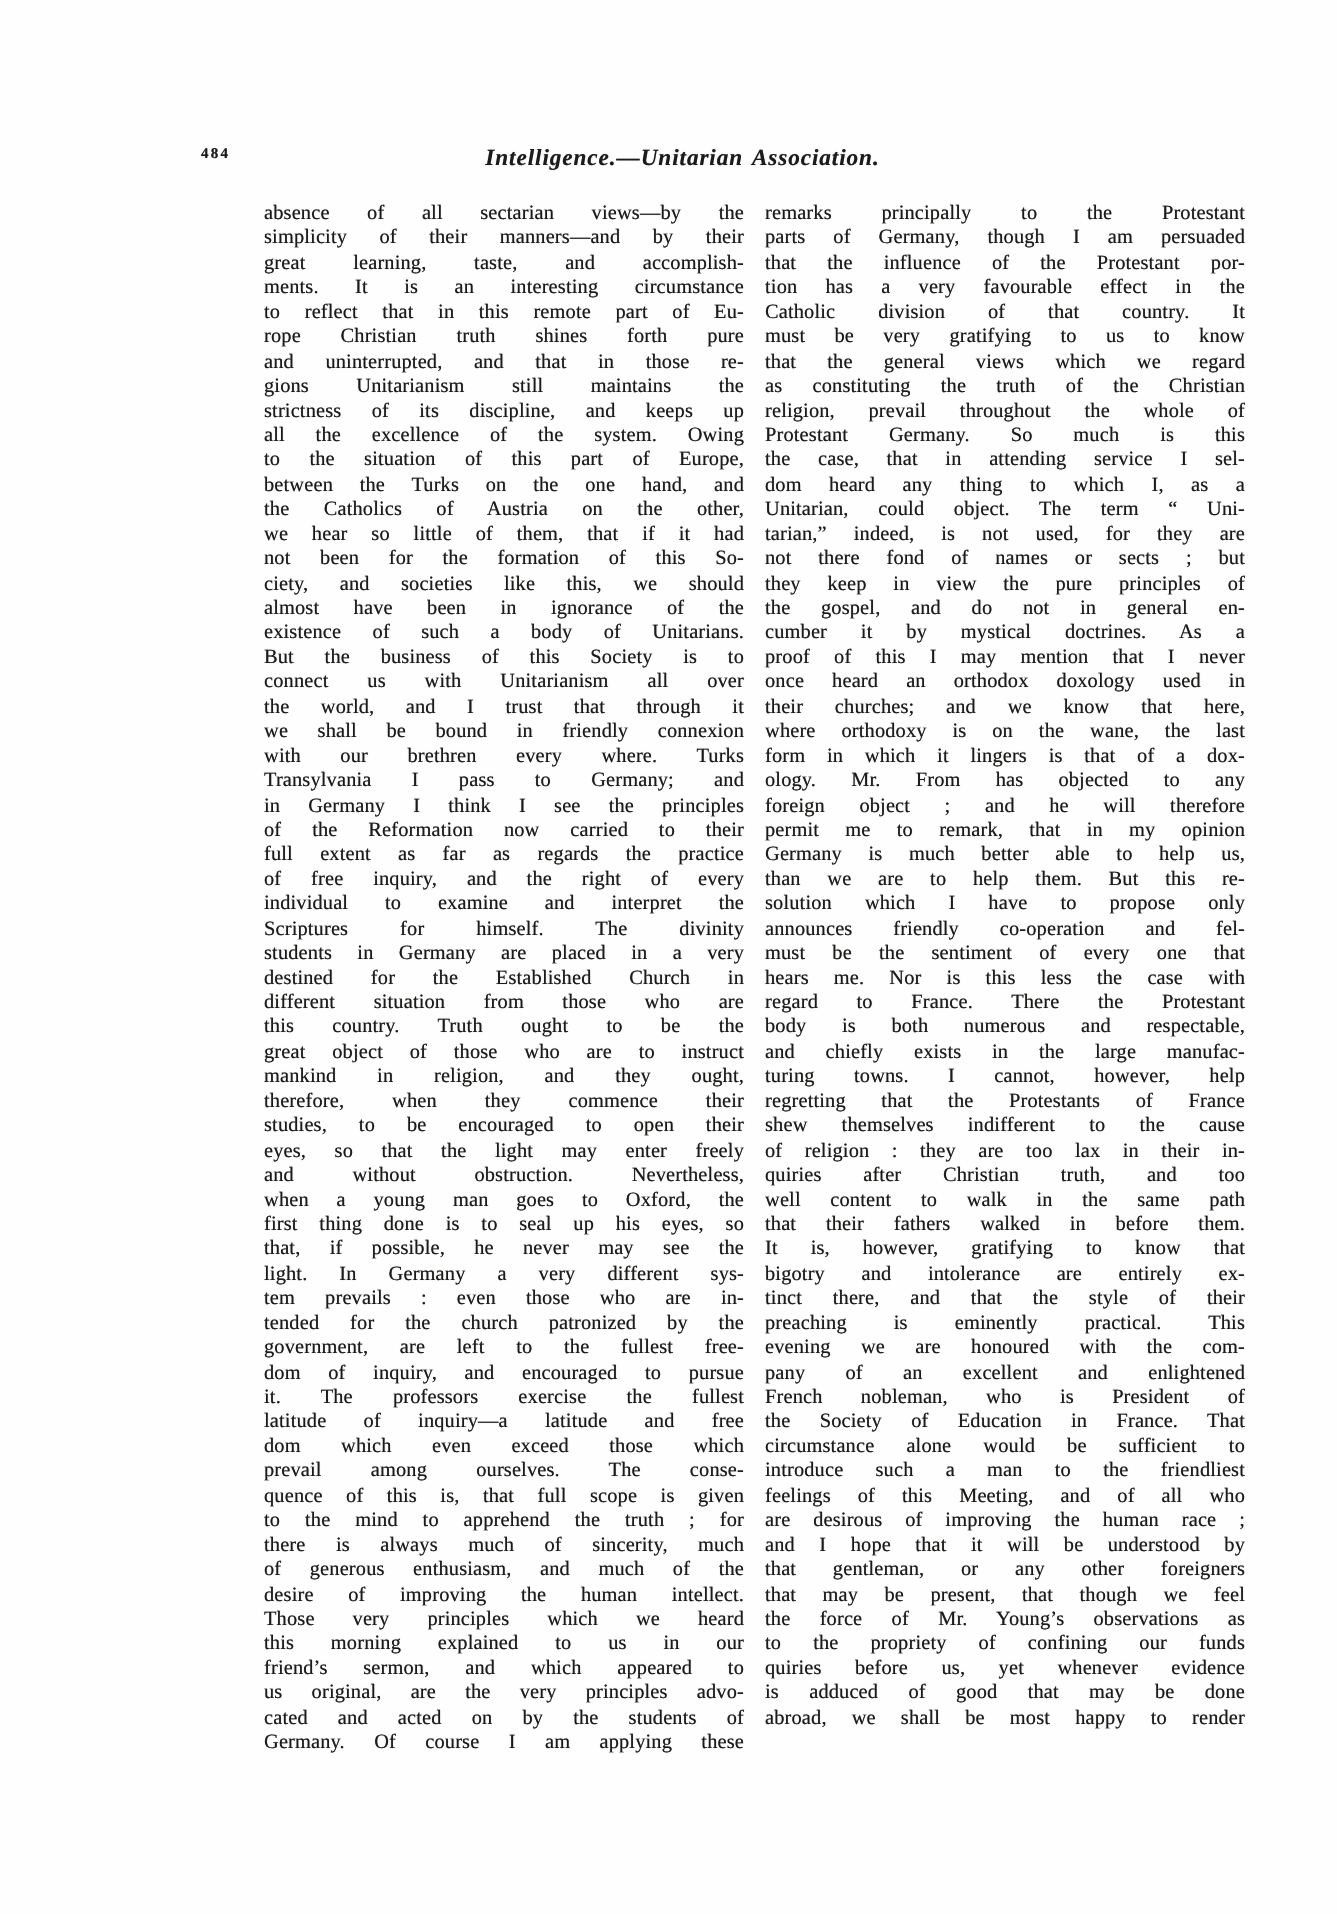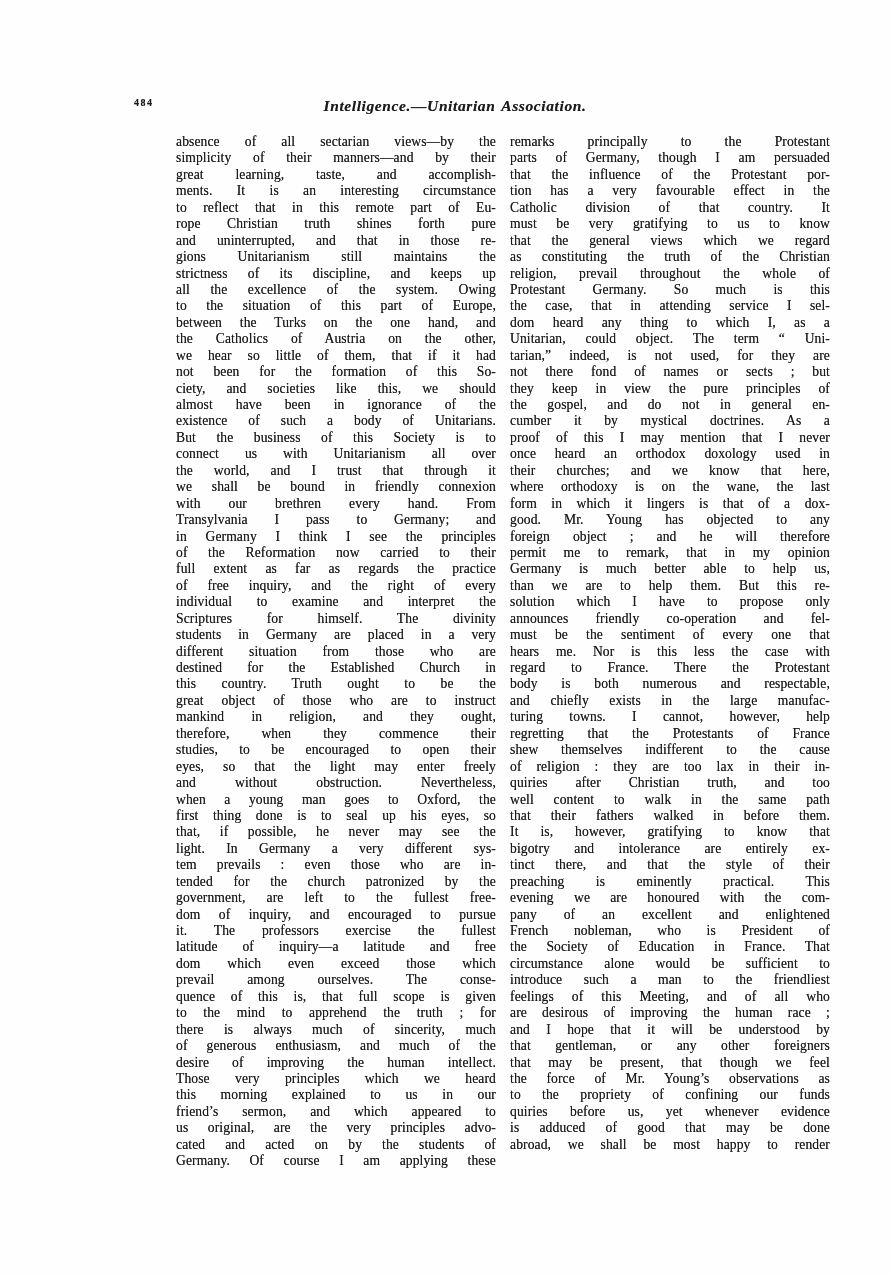--- a/index.html
+++ b/index.html
@@ -96,31 +96,31 @@
         <div class="line">the Catholics of Austria on the other,</div>
         <div class="line">we hear so little of them, that if it had</div>
         <div class="line">not been for the formation of this So-</div>
         <div class="line">ciety, and societies like this, we should</div>
         <div class="line">almost have been in ignorance of the</div>
         <div class="line">existence of such a body of Unitarians.</div>
         <div class="line">But the business of this Society is to</div>
         <div class="line">connect us with Unitarianism all over</div>
         <div class="line">the world, and I trust that through it</div>
         <div class="line">we shall be bound in friendly connexion</div>
-        <div class="line">with our brethren every hand.   From</div>
+        <div class="line">with our brethren every where.   Turks</div>
         <div class="line">Transylvania I pass to Germany; and</div>
         <div class="line">in Germany I think I see the principles</div>
         <div class="line">of the Reformation now carried to their</div>
         <div class="line">full extent as far as regards the practice</div>
         <div class="line">of free inquiry, and the right of every</div>
         <div class="line">individual to examine and interpret the</div>
         <div class="line">Scriptures for himself.   The divinity</div>
         <div class="line">students in Germany are placed in a very</div>
+        <div class="line">destined for the Established Church in</div>
         <div class="line">different situation from those who are</div>
-        <div class="line">destined for the Established Church in</div>
         <div class="line">this country.   Truth ought to be the</div>
         <div class="line">great object of those who are to instruct</div>
         <div class="line">mankind in religion, and they ought,</div>
         <div class="line">therefore, when they commence their</div>
         <div class="line">studies, to be encouraged to open their</div>
         <div class="line">eyes, so that the light may enter freely</div>
         <div class="line">and without obstruction.   Nevertheless,</div>
         <div class="line">when a young man goes to Oxford, the</div>
         <div class="line">first thing done is to seal up his eyes, so</div>
         <div class="line">that, if possible, he never may see the</div>
@@ -162,21 +162,21 @@
         <div class="line">tarian,” indeed, is not used, for they are</div>
         <div class="line">not there fond of names or sects ; but</div>
         <div class="line">they keep in view the pure principles of</div>
         <div class="line">the gospel, and do not in general en-</div>
         <div class="line">cumber it by mystical doctrines.   As a</div>
         <div class="line">proof of this I may mention that I never</div>
         <div class="line">once heard an orthodox doxology used in</div>
         <div class="line">their churches; and we know that here,</div>
         <div class="line">where orthodoxy is on the wane, the last</div>
         <div class="line">form in which it lingers is that of a dox-</div>
-        <div class="line">good.   Mr. Young has objected to any</div>
+        <div class="line">ology.   Mr. From has objected to any</div>
         <div class="line">foreign object ; and he will therefore</div>
         <div class="line">permit me to remark, that in my opinion</div>
         <div class="line">Germany is much better able to help us,</div>
         <div class="line">than we are to help them.   But this re-</div>
         <div class="line">solution which I have to propose only</div>
         <div class="line">announces friendly co-operation and fel-</div>
         <div class="line">must be the sentiment of every one that</div>
         <div class="line">hears me.   Nor is this less the case with</div>
         <div class="line">regard to France.   There the Protestant</div>
         <div class="line">body is both numerous and respectable,</div>

